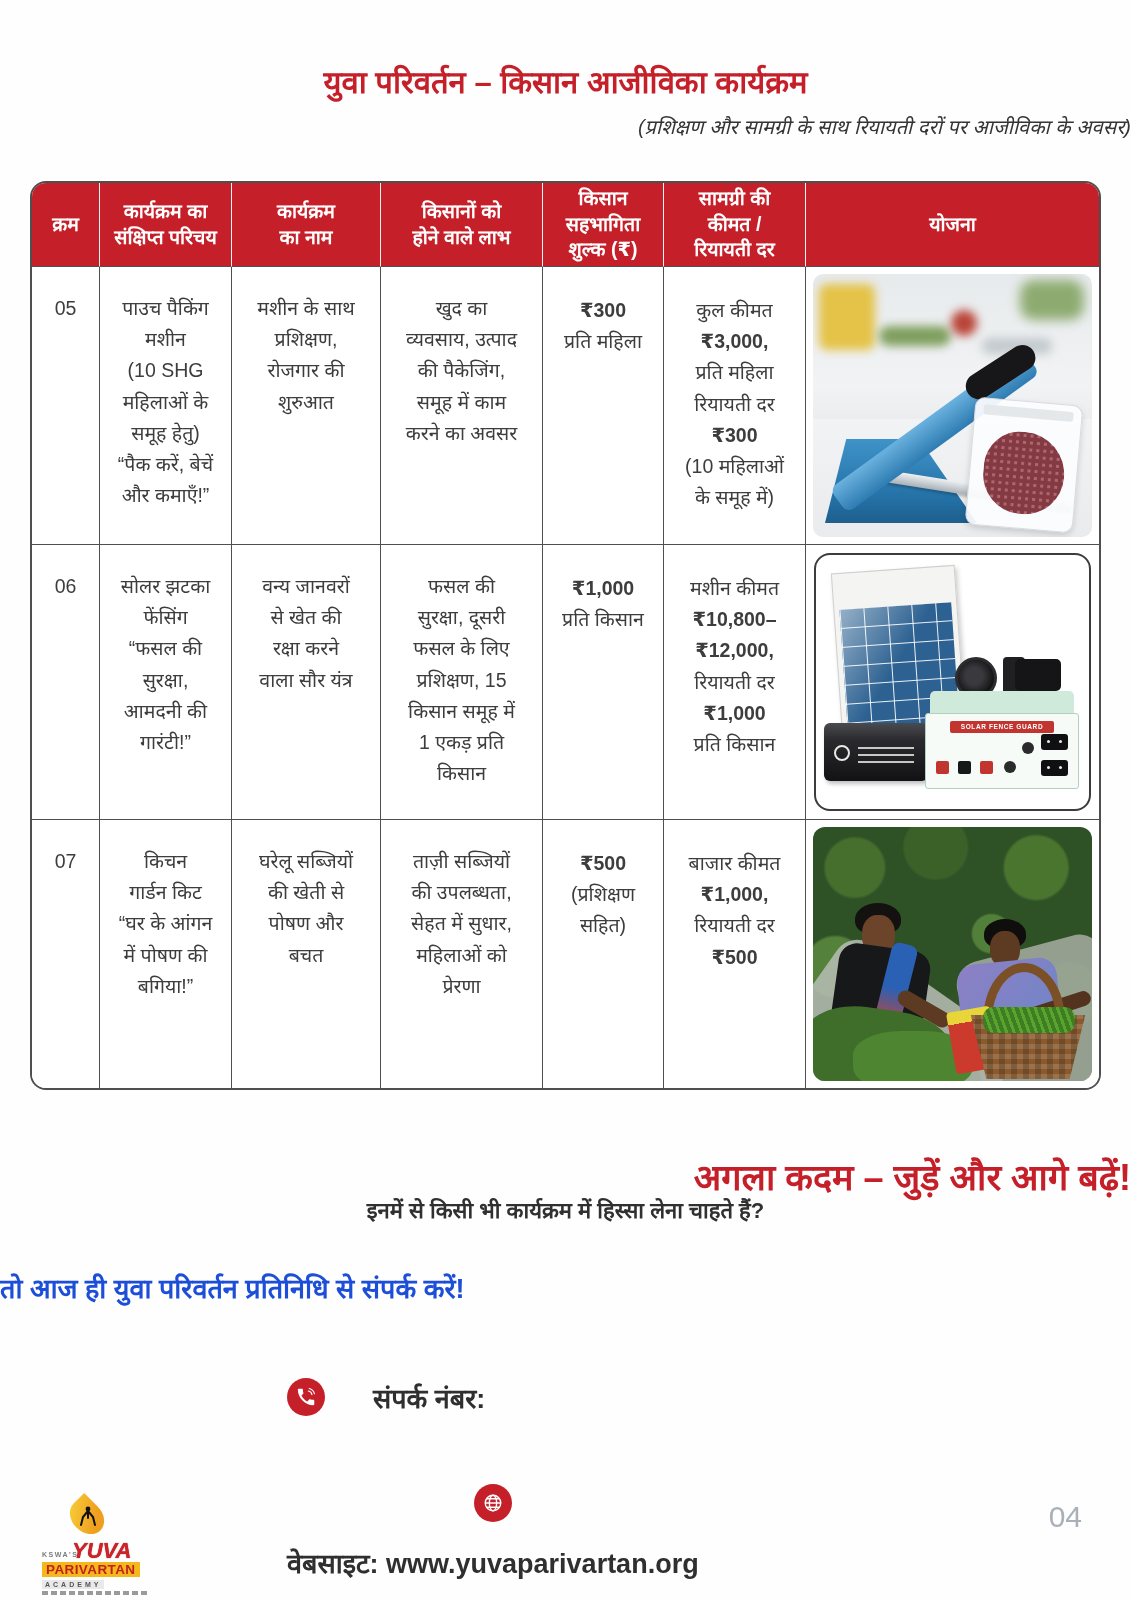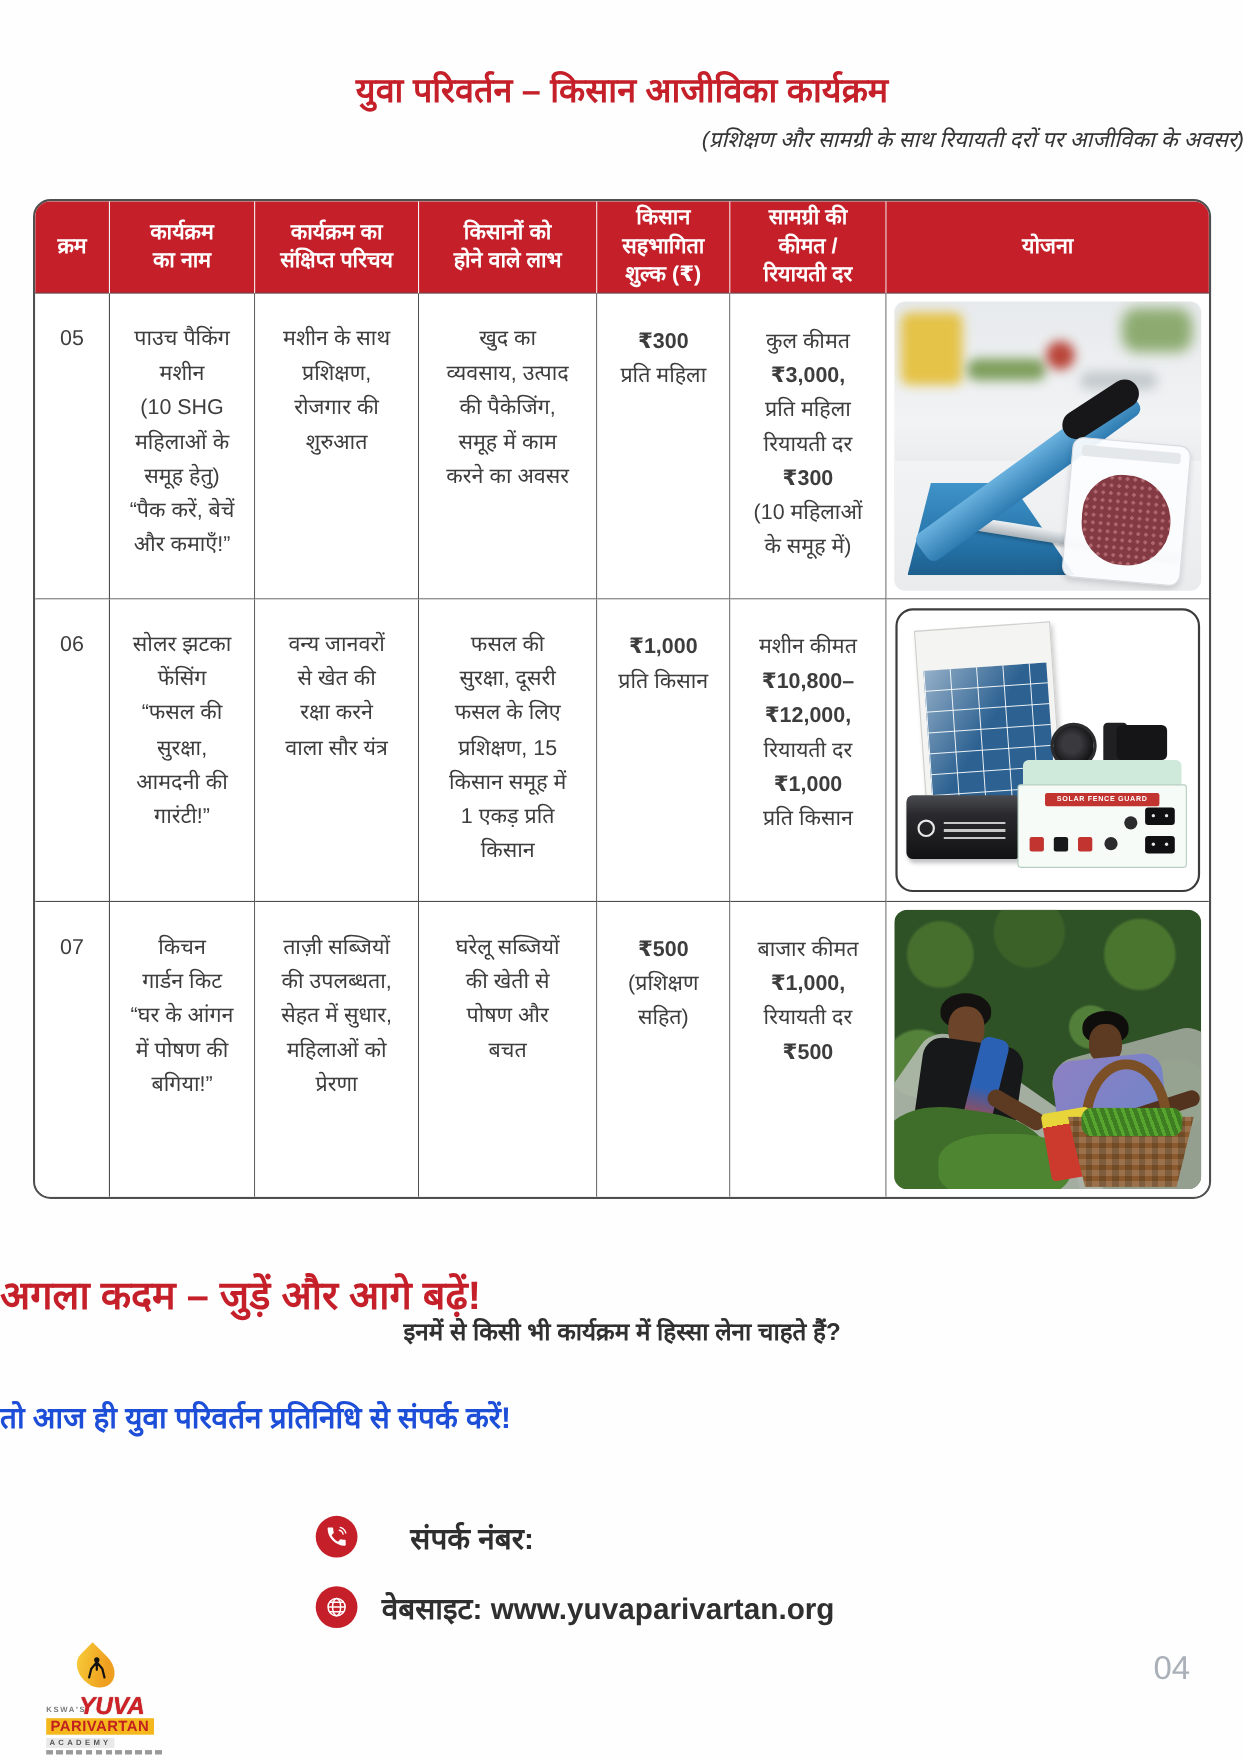--- a/index.html
+++ b/index.html
@@ -133,26 +133,26 @@
       repeating-linear-gradient(0deg,rgba(255,255,255,.14) 0 5px,transparent 5px 10px);
     clip-path:polygon(6% 0,94% 0,82% 100%,18% 100%);}
   .bk-beans{position:absolute;left:20px;bottom:46px;width:92px;height:26px;background:#3f7d22;border-radius:10px;
     background-image:repeating-linear-gradient(70deg,#57a42e 0 3px,transparent 3px 7px);}
   .bk-packet{position:absolute;left:-12px;bottom:8px;width:44px;height:62px;border-radius:4px;
     background:linear-gradient(180deg,#e8d53a 20%,#cc3a2e 20%);transform:rotate(-10deg);}
   .fg1{position:absolute;left:-12px;bottom:-20px;width:152px;height:92px;background:#3f6d2a;border-radius:40%;transform:rotate(8deg);}
   .fg2{position:absolute;left:40px;bottom:-10px;width:120px;height:60px;background:#4e8530;border-radius:40%;}
 
   
-  .ns-heading{top:1152px;left:0;width:100%;text-align:left;font-size:36px;font-weight:700;color:var(--red);}
+  .ns-heading{top:1152px;left:0;width:100%;text-align:right;font-size:36px;font-weight:700;color:var(--red);}
   .ns-line1{top:1194px;left:0;width:100%;text-align:center;font-size:22px;font-weight:700;color:#303030;}
   .ns-line2{top:1269px;left:0;width:100%;text-align:left;font-size:27px;font-weight:700;color:#1d4ed8;}
 
   .contact-row{left:287px;display:flex;align-items:center;gap:22px;}
-  .c1{top:1378px;gap:48px;} .c2{top:1442px;}
+  .c1{top:1378px;gap:48px;} .c2{top:1484px;flex-direction:column;}
   .c-icon{width:38px;height:38px;border-radius:50%;background:var(--red);display:flex;align-items:center;justify-content:center;flex:0 0 38px;}
   .c-icon svg{width:22px;height:22px;}
   .c-label{font-size:27px;font-weight:700;color:#2f2f2f;}
 
   
   .logo{left:42px;top:1496px;width:120px;height:100px;}
   .lg-flame{position:absolute;left:30px;top:2px;width:30px;height:38px;background:linear-gradient(145deg,#f8d23c,#ef9f1f 70%);
     border-radius:50% 0 50% 50%;transform:rotate(-45deg);}
   .lg-figure{position:absolute;left:36px;top:8px;width:20px;height:26px;}
   .lg-kswa{position:absolute;left:0;top:55px;font-size:7px;letter-spacing:1.5px;color:#7b7b7b;font-weight:700;}
@@ -165,24 +165,24 @@
 </style>
 </head>
 <body>
 
 <h1 class="abs title">युवा परिवर्तन – किसान आजीविका कार्यक्रम</h1>
 <p class="abs subtitle">(प्रशिक्षण और सामग्री के साथ रियायती दरों पर आजीविका के अवसर)</p>
 
 <div class="abs ptable">
 
   <div class="th">क्रम</div>
+  <div class="th">कार्यक्रम का
+संक्षिप्त परिचय</div>
   <div class="th">कार्यक्रम
 का नाम</div>
-  <div class="th">कार्यक्रम का
-संक्षिप्त परिचय</div>
   <div class="th">किसानों को
 होने वाले लाभ</div>
   <div class="th">किसान
 सहभागिता
 शुल्क (₹)</div>
   <div class="th">सामग्री की
 कीमत /
 रियायती दर</div>
   <div class="th lastcol">योजना</div>
 
@@ -273,29 +273,29 @@
       </div>
     </div>
   </div>
 
   <div class="td lastrow">07</div>
   <div class="td lastrow">किचन
 गार्डन किट
 “घर के आंगन
 में पोषण की
 बगिया!”</div>
+  <div class="td lastrow">घरेलू सब्जियों
+की खेती से
+पोषण और
+बचत</div>
   <div class="td lastrow">ताज़ी सब्जियों
 की उपलब्धता,
 सेहत में सुधार,
 महिलाओं को
 प्रेरणा</div>
-  <div class="td lastrow">घरेलू सब्जियों
-की खेती से
-पोषण और
-बचत</div>
   <div class="td lastrow money"><div class="b">₹500</div><div>(प्रशिक्षण</div><div>सहित)</div></div>
   <div class="td lastrow money"><div>बाजार कीमत</div><div class="b">₹1,000,</div><div>रियायती दर</div><div class="b">₹500</div></div>
   <div class="td lastrow lastcol photocell">
     <div class="art art-garden">
       <div class="g-path"></div>
       <div class="g-path2"></div>
       <div class="w1">
         <div class="w1-hair"></div>
         <div class="w1-face"></div>
         <div class="w1-body"></div>

